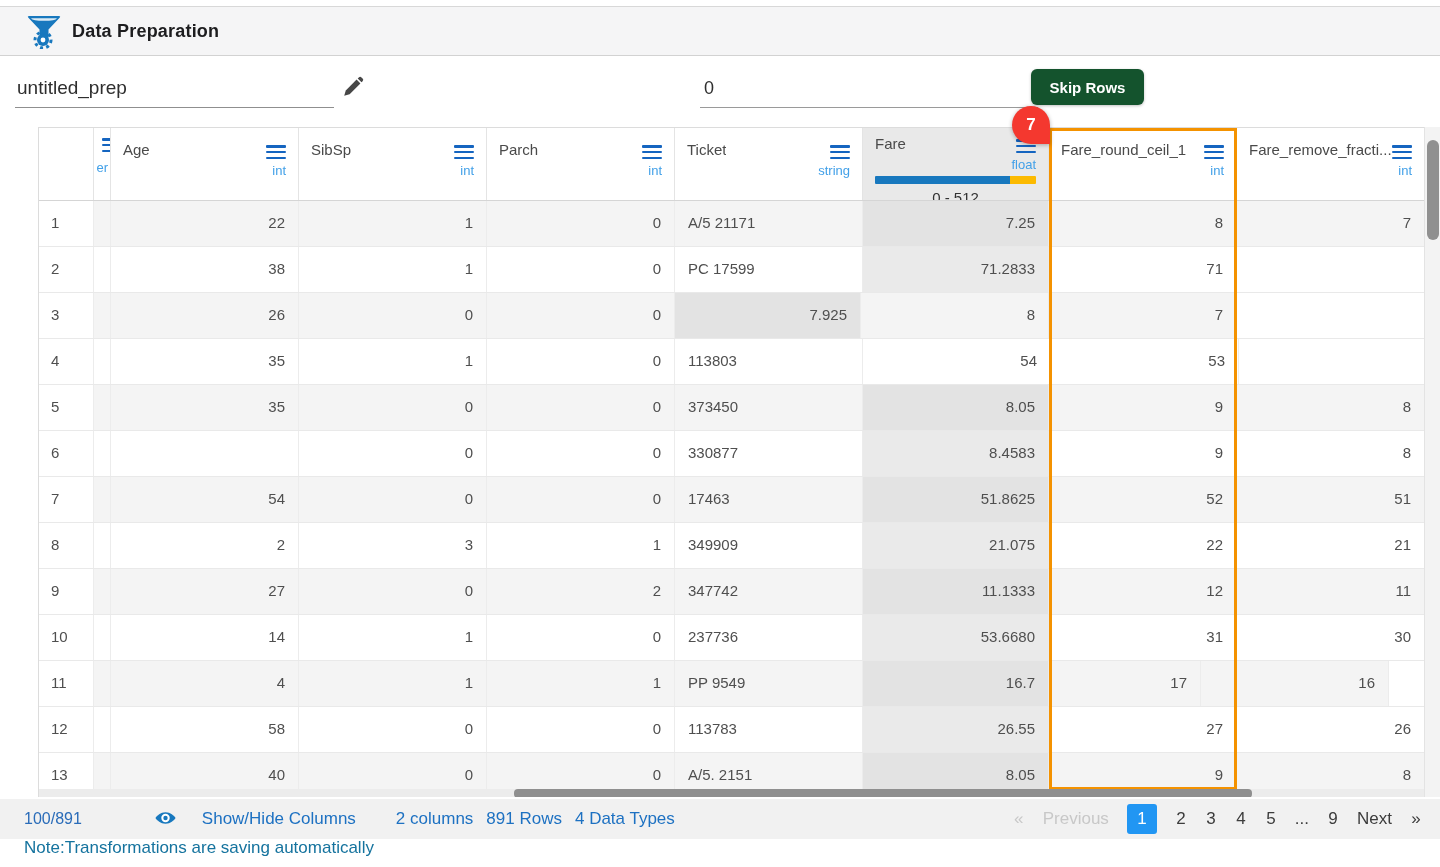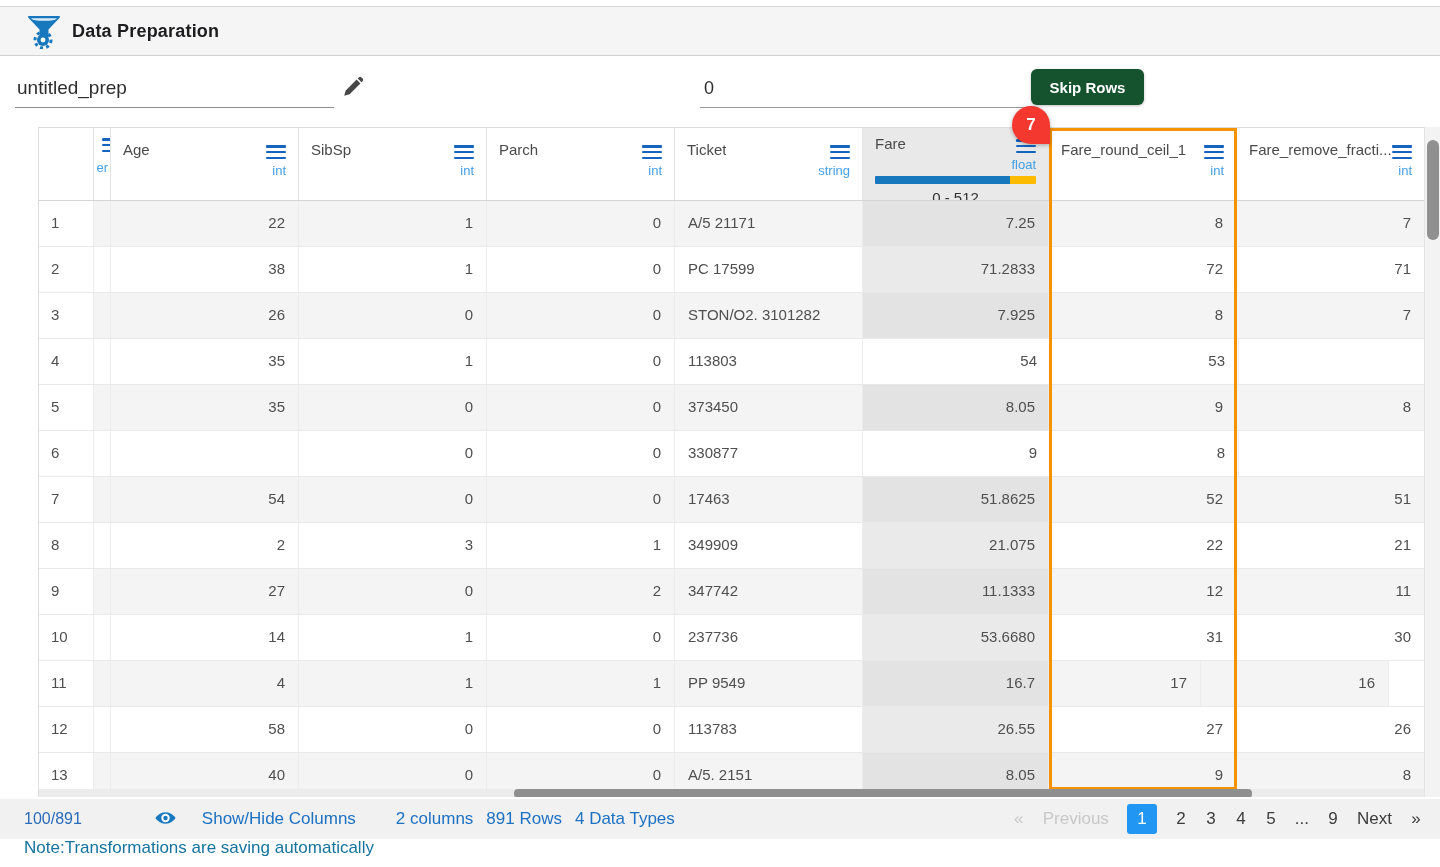--- a/index.html
+++ b/index.html
@@ -242,30 +242,28 @@
           <div class="cell kind-normal align-right" style="width: 188px;">7</div>
         </div>
         <div class="trow even">
           <div class="cell kind-rownum align-left" style="width: 55px;">2</div>
           <div class="cell kind-clipped align-left" style="width: 17px;"></div>
           <div class="cell kind-normal align-right" style="width: 188px;">38</div>
           <div class="cell kind-normal align-right" style="width: 188px;">1</div>
           <div class="cell kind-normal align-right" style="width: 188px;">0</div>
           <div class="cell kind-normal align-left" style="width: 188px;">PC 17599</div>
           <div class="cell kind-fare align-right" style="width: 186px;">71.2833</div>
-          <div class="cell kind-normal align-right" style="width: 188px;">72</div>
           <div class="cell kind-normal align-right" style="width: 188px;">71</div>
         </div>
         <div class="trow odd">
           <div class="cell kind-rownum align-left" style="width: 55px;">3</div>
           <div class="cell kind-clipped align-left" style="width: 17px;"></div>
           <div class="cell kind-normal align-right" style="width: 188px;">26</div>
           <div class="cell kind-normal align-right" style="width: 188px;">0</div>
           <div class="cell kind-normal align-right" style="width: 188px;">0</div>
-          <div class="cell kind-normal align-left" style="width: 188px;">STON/O2. 3101282</div>
           <div class="cell kind-fare align-right" style="width: 186px;">7.925</div>
           <div class="cell kind-normal align-right" style="width: 188px;">8</div>
           <div class="cell kind-normal align-right" style="width: 188px;">7</div>
         </div>
         <div class="trow even">
           <div class="cell kind-rownum align-left" style="width: 55px;">4</div>
           <div class="cell kind-clipped align-left" style="width: 17px;"></div>
           <div class="cell kind-normal align-right" style="width: 188px;">35</div>
           <div class="cell kind-normal align-right" style="width: 188px;">1</div>
           <div class="cell kind-normal align-right" style="width: 188px;">0</div>
@@ -284,20 +282,21 @@
           <div class="cell kind-normal align-right" style="width: 188px;">9</div>
           <div class="cell kind-normal align-right" style="width: 188px;">8</div>
         </div>
         <div class="trow even">
           <div class="cell kind-rownum align-left" style="width: 55px;">6</div>
           <div class="cell kind-clipped align-left" style="width: 17px;"></div>
           <div class="cell kind-normal align-right" style="width: 188px;"></div>
           <div class="cell kind-normal align-right" style="width: 188px;">0</div>
           <div class="cell kind-normal align-right" style="width: 188px;">0</div>
           <div class="cell kind-normal align-left" style="width: 188px;">330877</div>
+          <div class="cell kind-fare align-right" style="width: 186px;">8.4583</div>
           <div class="cell kind-normal align-right" style="width: 188px;">9</div>
           <div class="cell kind-normal align-right" style="width: 188px;">8</div>
         </div>
         <div class="trow odd">
           <div class="cell kind-rownum align-left" style="width: 55px;">7</div>
           <div class="cell kind-clipped align-left" style="width: 17px;"></div>
           <div class="cell kind-normal align-right" style="width: 188px;">54</div>
           <div class="cell kind-normal align-right" style="width: 188px;">0</div>
           <div class="cell kind-normal align-right" style="width: 188px;">0</div>
           <div class="cell kind-normal align-left" style="width: 188px;">17463</div>

